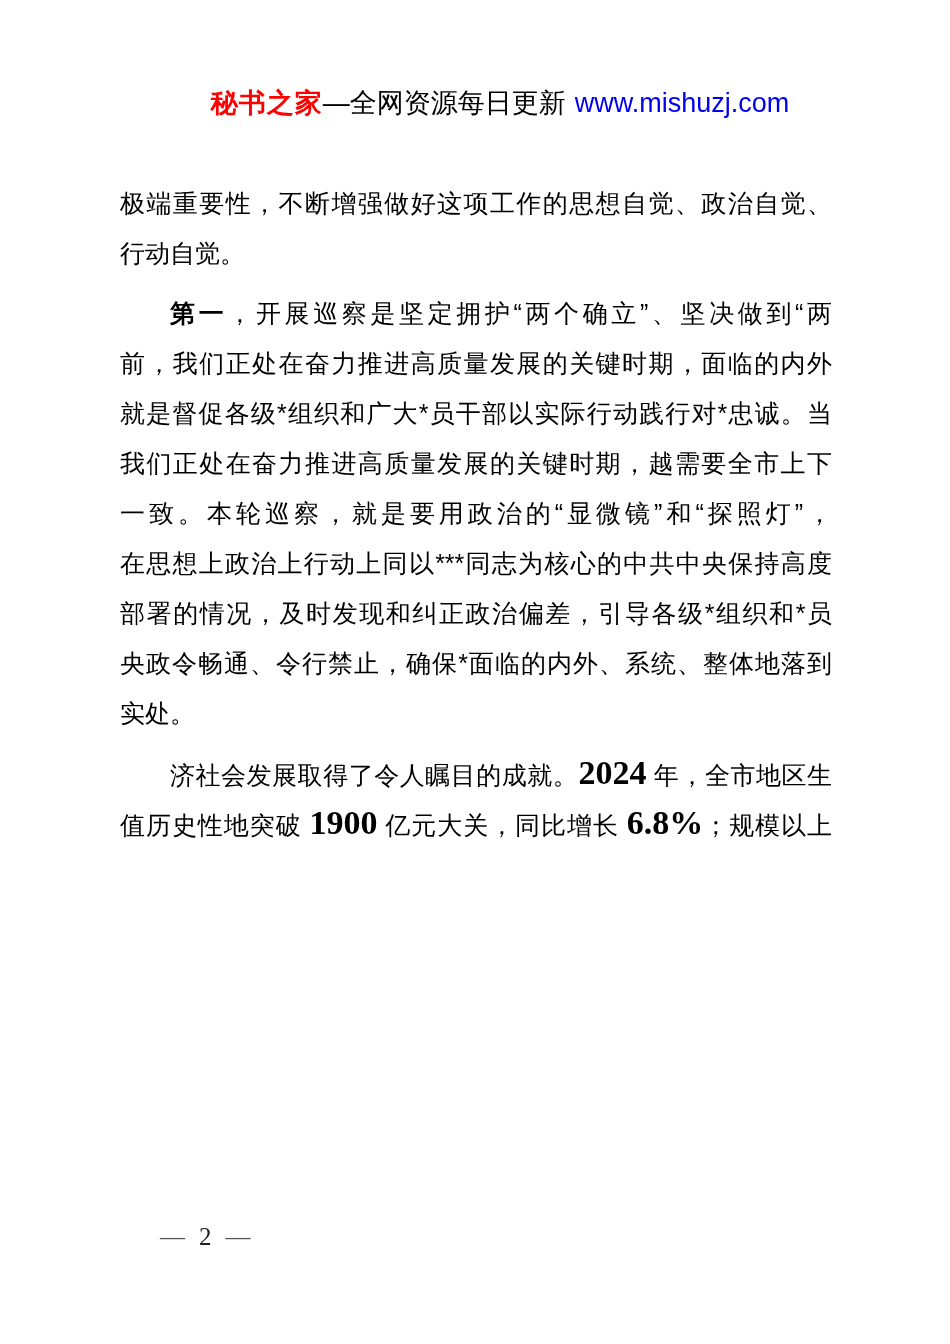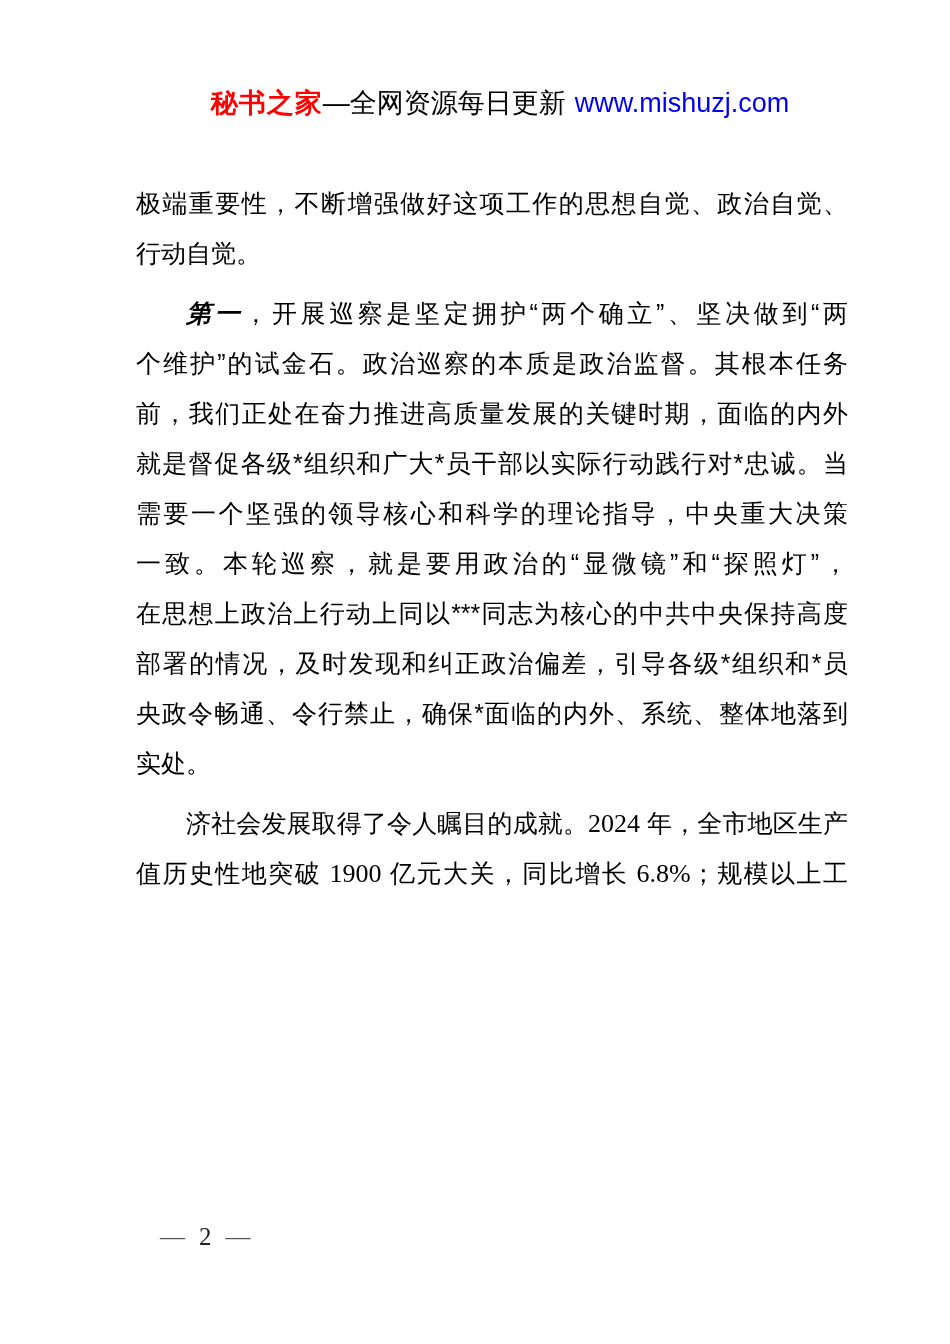--- a/index.html
+++ b/index.html
@@ -26,40 +26,41 @@
     white-space: nowrap;
     padding-left: 25px;
   }
   .brand   { color: #ff0000; font-weight: 700; letter-spacing: 1px; }
   .hdash   { color: #000000; }
   .tagline { color: #000000; }
   .hurl    { color: #0000ee; margin-left: 9px; }
   
   .doc-body {
     position: absolute;
-    left: 136px; top: 178px;
+    left: 120px; top: 178px;
     width: 712px;
     color: #000000;
     font-size: 25px;
   }
   .para { margin: 0; }
   .para + .para { margin-top: 10px; }
   .line {
     height: 50px;
     line-height: 50px;
     text-align: justify;
     text-align-last: justify;
     overflow: hidden;
   }
   .line.flush { text-align-last: left; }
   .para.indent .line:first-child { padding-left: 50px; }
-  .b { font-weight: 700; font-style: italic; }
+  .b { font-weight: 700; }
   .num {
     font-family: "Liberation Serif", "DejaVu Serif", serif;
-    font-size: 26px;
+    font-size: 34px;
+    font-weight: bold;
   }
   
   .footer {
     position: absolute;
     left: 160px; top: 1222px;
     font-family: "Liberation Serif", "DejaVu Serif", serif;
     font-size: 25px;
     line-height: 30px;
     white-space: nowrap;
   }
@@ -75,24 +76,23 @@
     <span class="brand">秘书之家</span><span class="hdash">—</span><span class="tagline">全网资源每日更新</span><span class="hurl">www.mishuzj.com</span>
   </div>
 
   <div class="doc-body">
       <div class="para">
         <div class="line"><span>极端重要性，不断增强做好这项工作的思想自觉、政治自觉、</span></div>
         <div class="line flush"><span>行动自觉。</span></div>
       </div>
       <div class="para indent">
         <div class="line"><span class="b">第一</span><span>，开展巡察是坚定拥护“两个确立”、坚决做到“两</span></div>
-        <div class="line"><span>个维护”的试金石。政治巡察的本质是政治监督。其根本任务</span></div>
         <div class="line"><span>前，我们正处在奋力推进高质量发展的关键时期，面临的内外</span></div>
         <div class="line"><span>就是督促各级*组织和广大*员干部以实际行动践行对*忠诚。当</span></div>
-        <div class="line"><span>需要一个坚强的领导核心和科学的理论指导，中央重大决策</span></div>
+        <div class="line"><span>我们正处在奋力推进高质量发展的关键时期，越需要全市上下</span></div>
         <div class="line"><span>一致。本轮巡察，就是要用政治的“显微镜”和“探照灯”，</span></div>
         <div class="line"><span>在思想上政治上行动上同以***同志为核心的中共中央保持高度</span></div>
         <div class="line"><span>部署的情况，及时发现和纠正政治偏差，引导各级*组织和*员</span></div>
         <div class="line"><span>央政令畅通、令行禁止，确保*面临的内外、系统、整体地落到</span></div>
         <div class="line flush"><span>实处。</span></div>
       </div>
       <div class="para indent">
         <div class="line"><span>济社会发展取得了令人瞩目的成就。<span class="num">2024</span> 年，全市地区生产总</span></div>
         <div class="line"><span>值历史性地突破 <span class="num">1900</span> 亿元大关，同比增长 <span class="num">6.8%</span>；规模以上工</span></div>
       </div>

